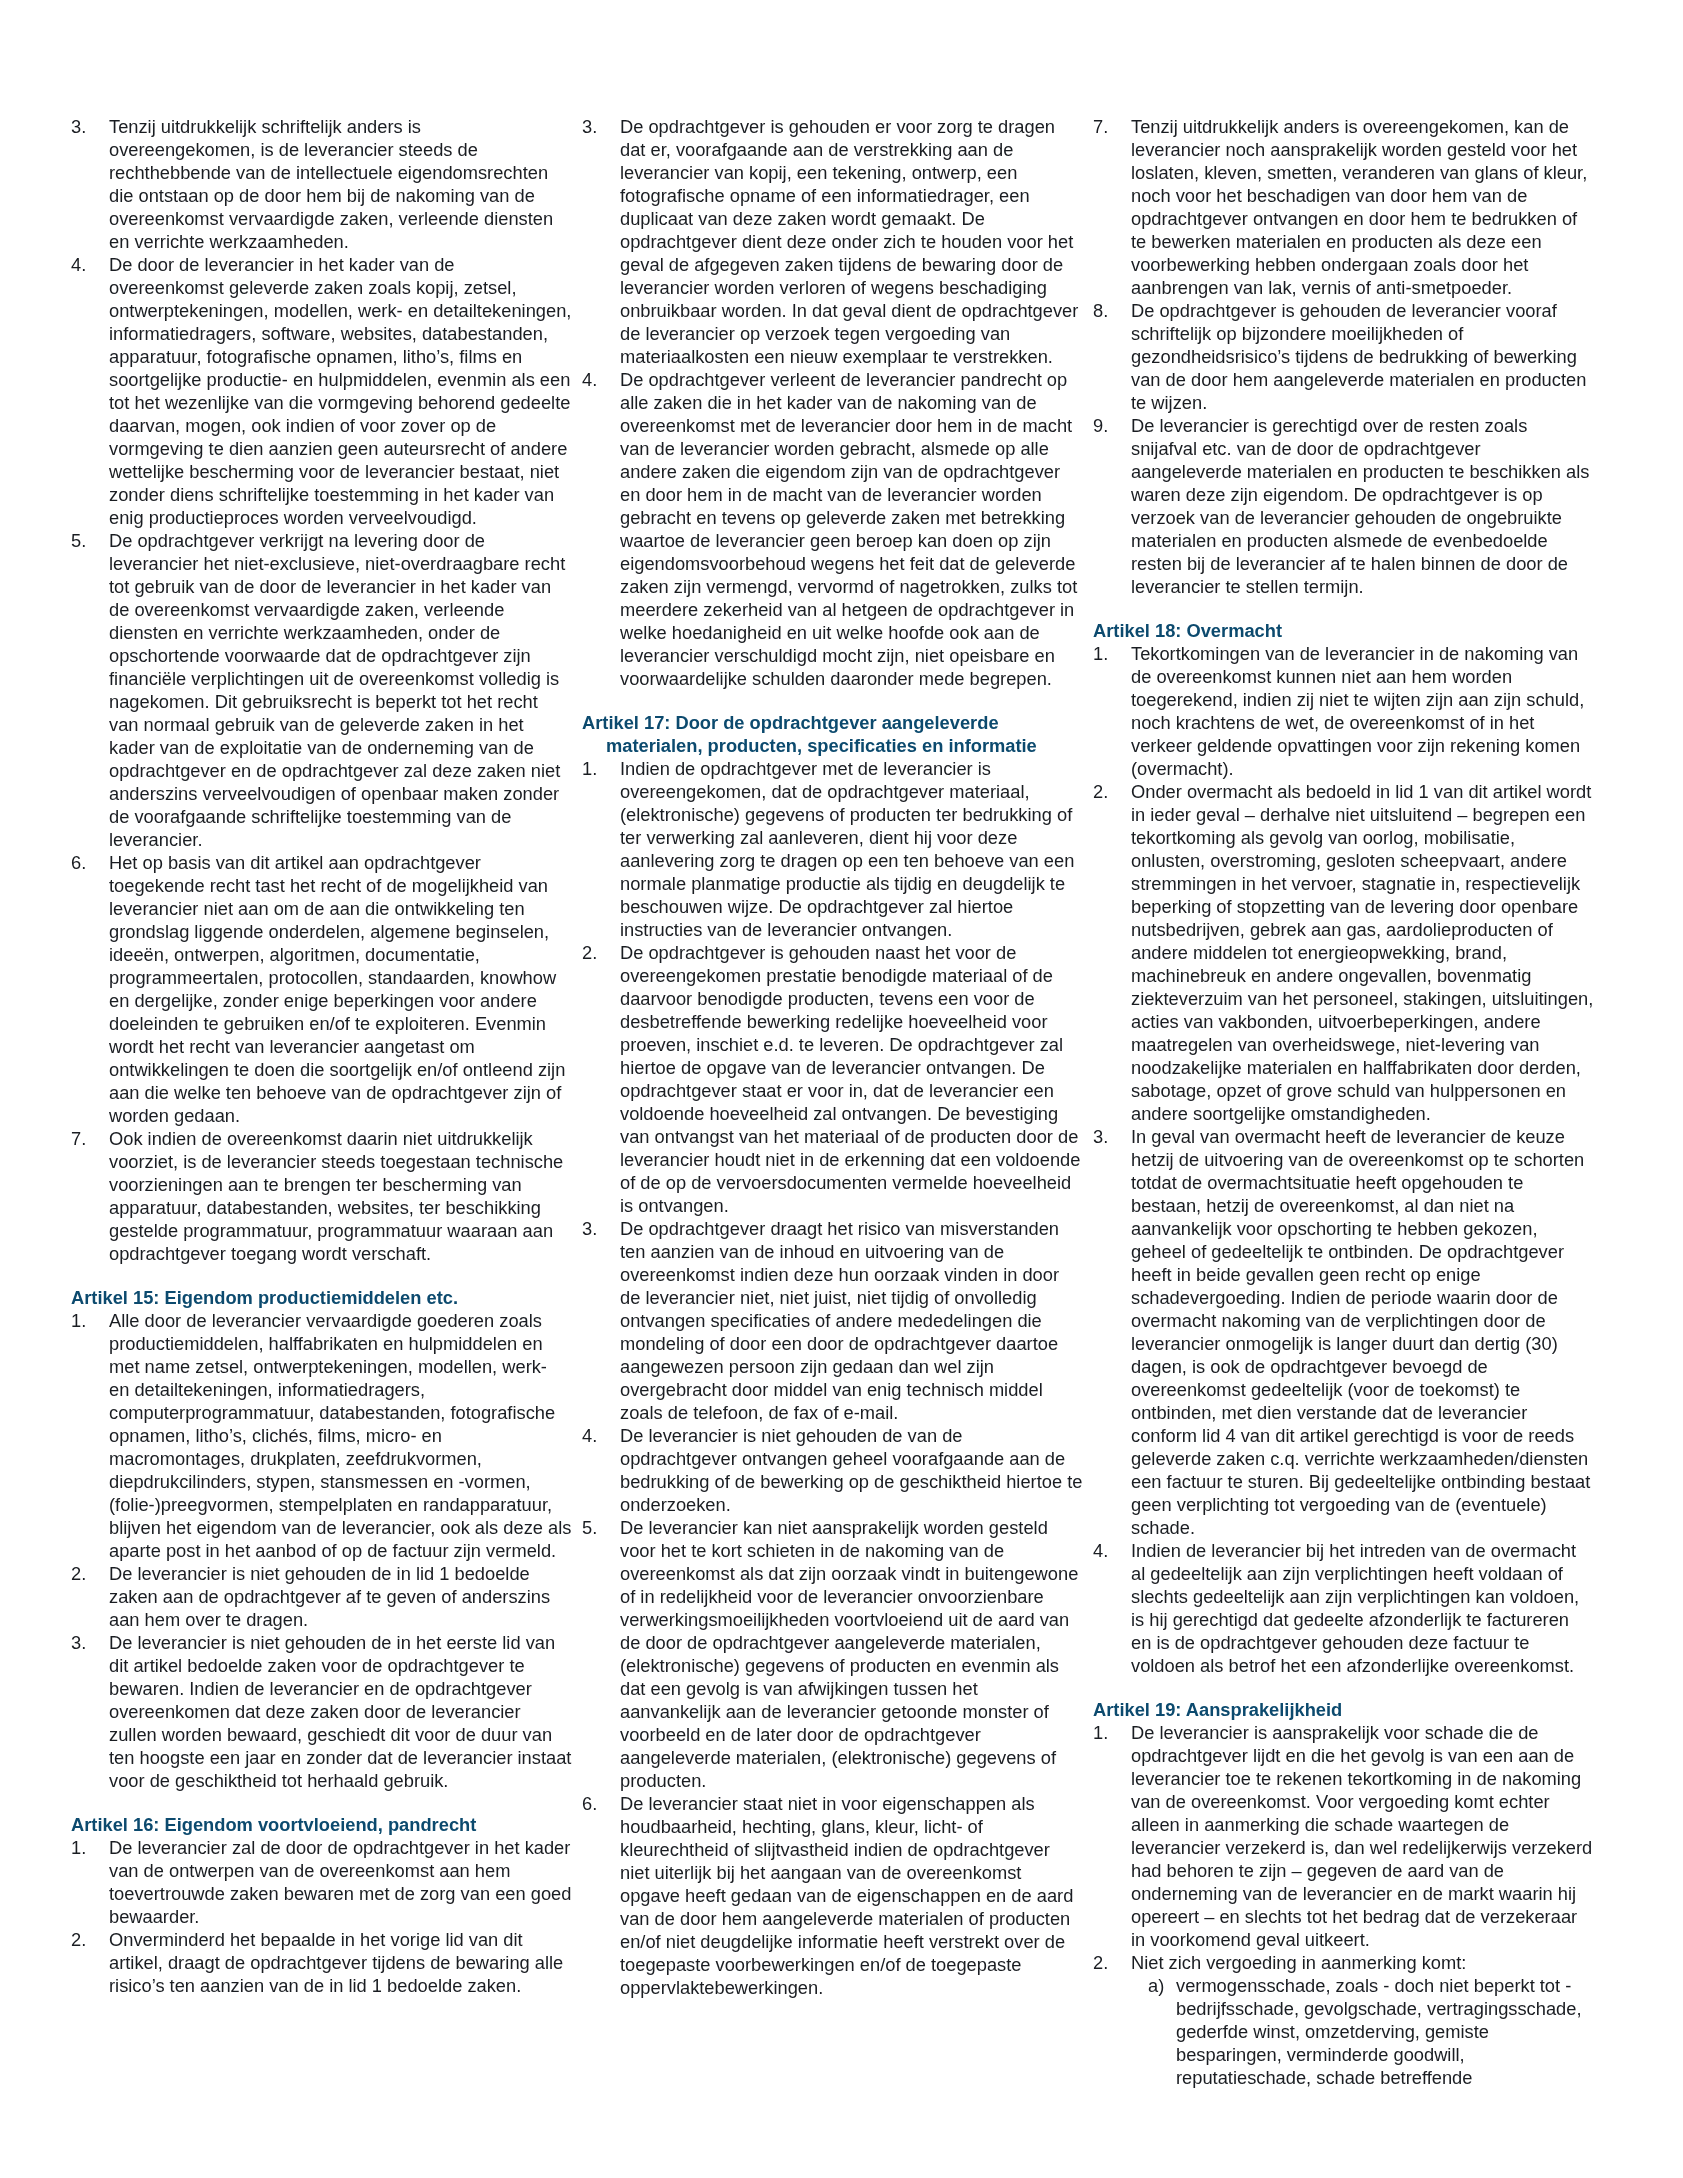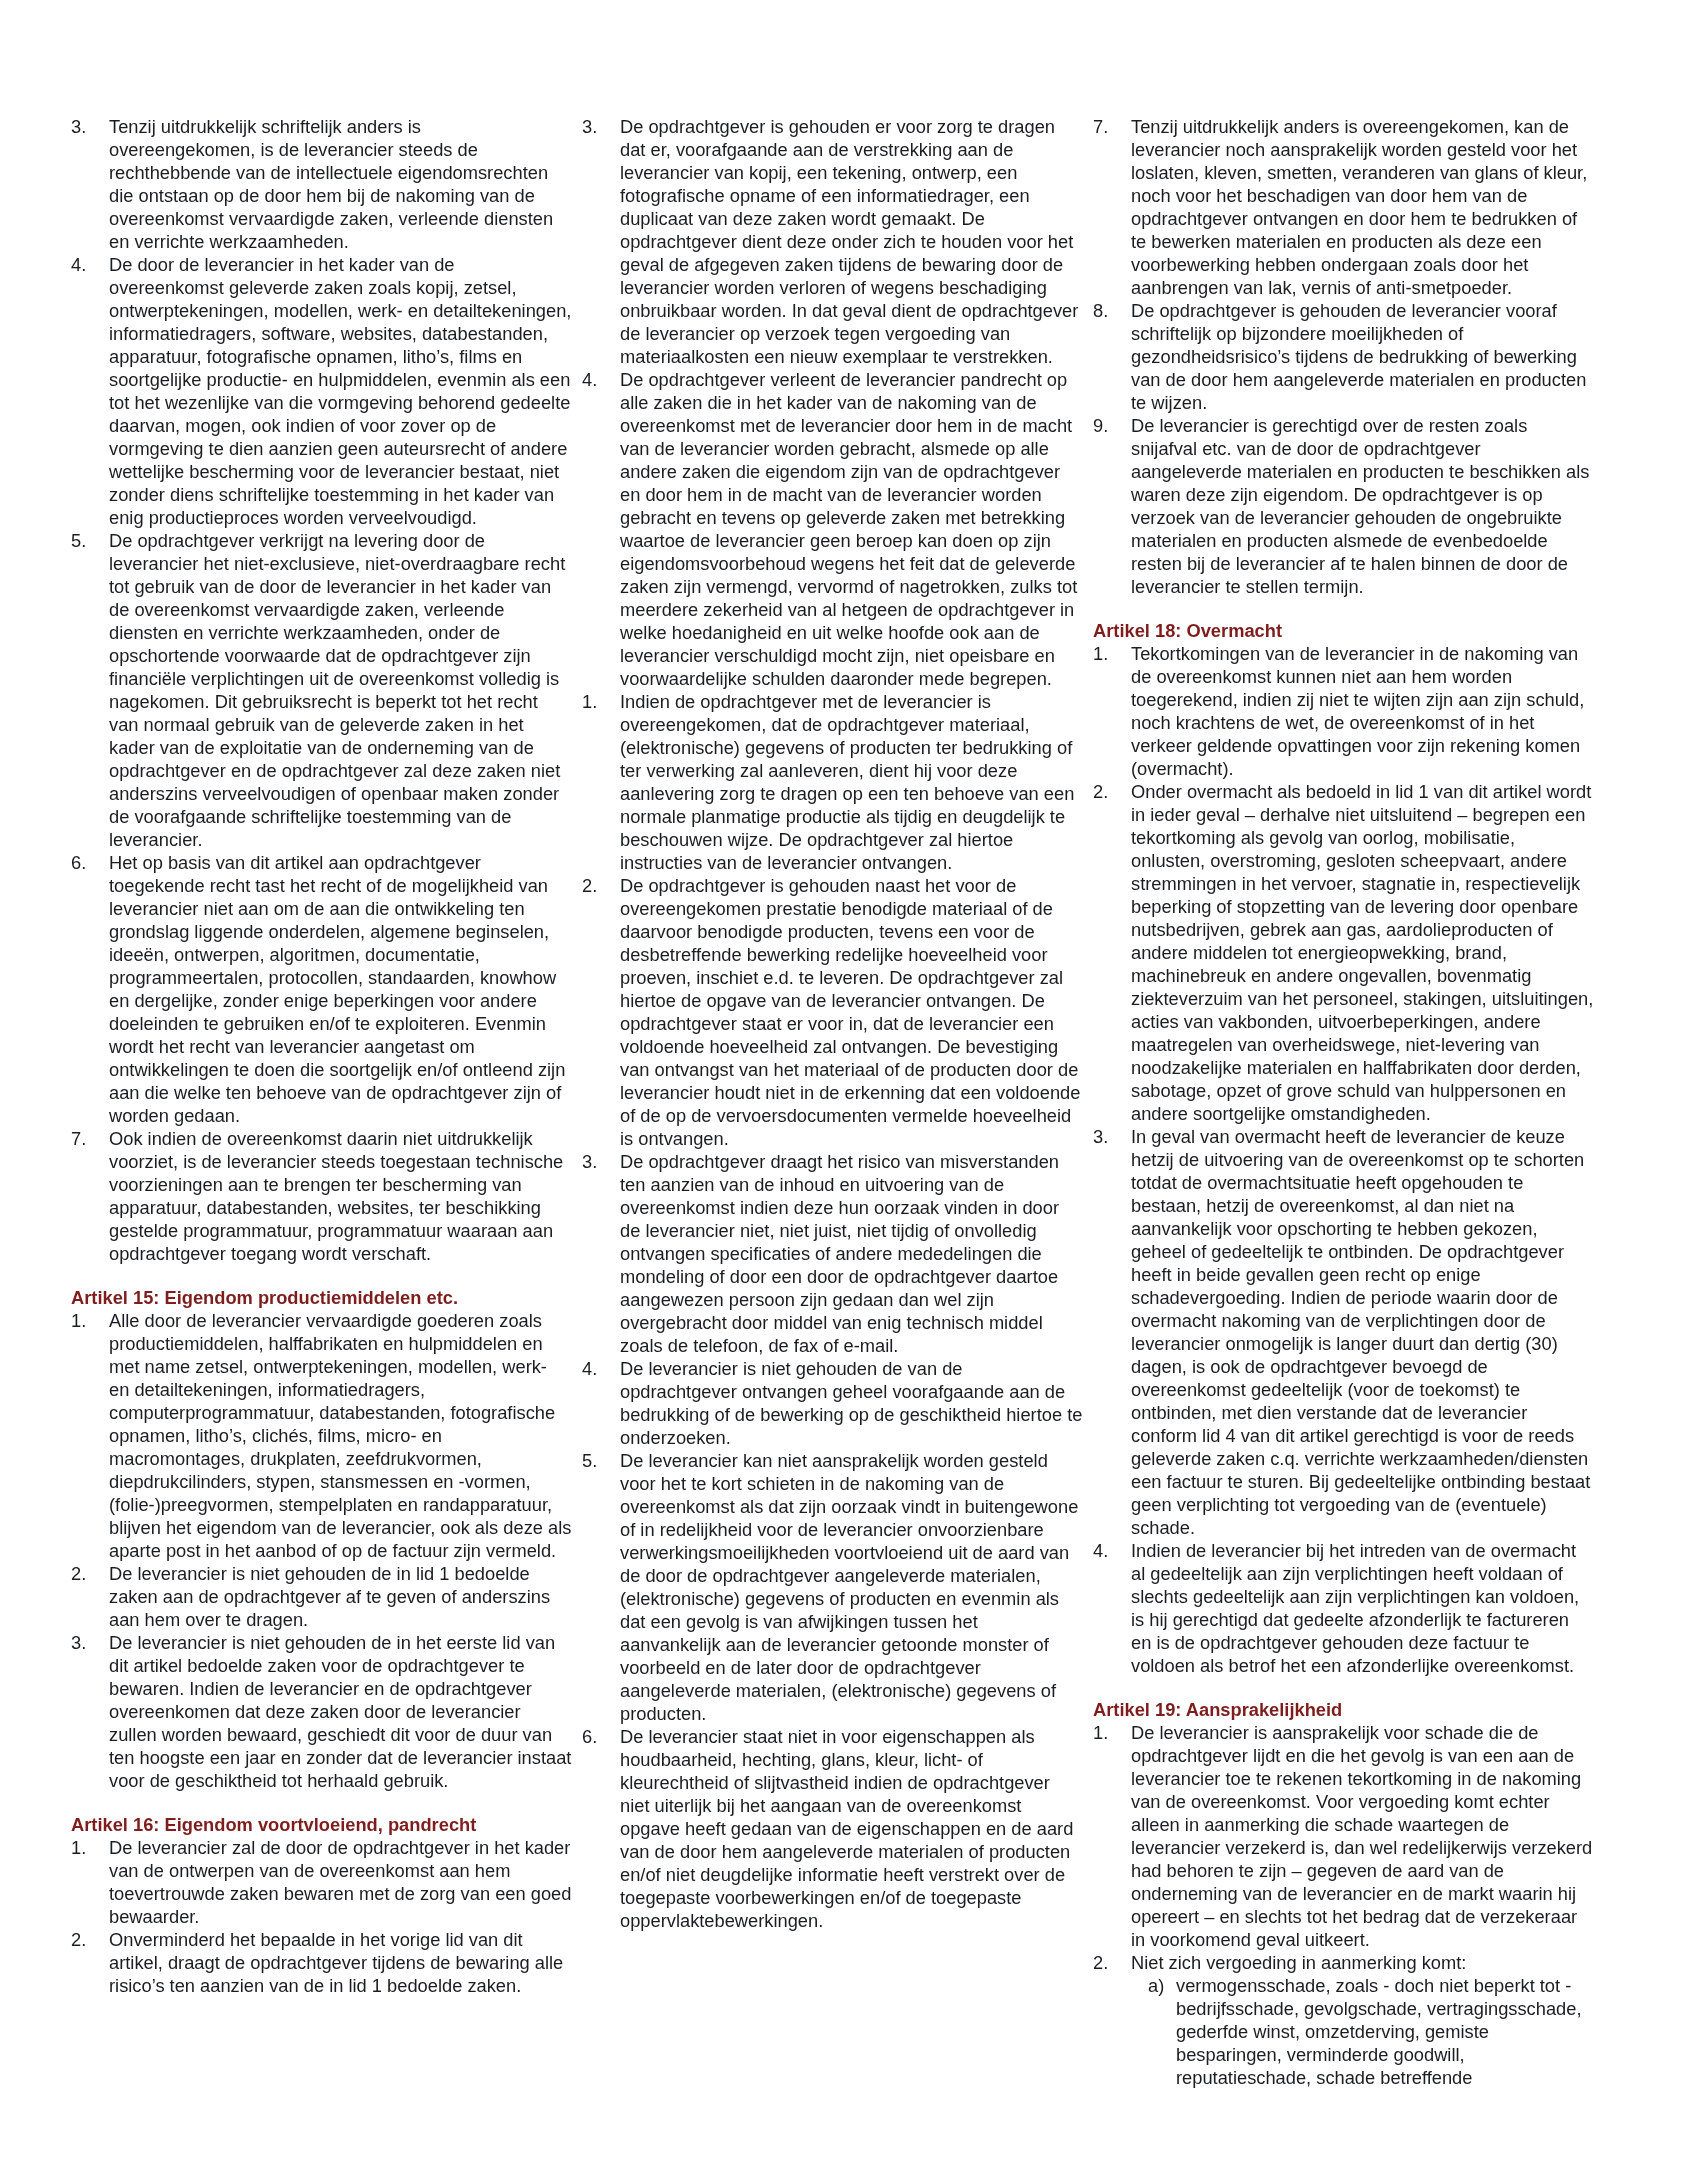--- a/index.html
+++ b/index.html
@@ -25,21 +25,21 @@
     flex: 0 0 501px;
     width: 501px;
     overflow: hidden;
   }
   .item {
     display: grid;
     grid-template-columns: 38px 1fr;
   }
   .num { white-space: nowrap; }
   .heading {
-    color: #7f1d1d;
+    color: #0c4a6e;
     font-weight: bold;
     margin-top: 21px;
     padding-left: 24px;
     text-indent: -24px;
   }
   .subitem {
     display: grid;
     grid-template-columns: 28px 1fr;
     margin-left: 17px;
   }
@@ -118,20 +118,21 @@
         <div>
           <div>De opdrachtgever is gehouden er voor zorg te dragen dat er, voorafgaande aan de verstrekking aan de leverancier van kopij, een tekening, ontwerp, een fotografische opname of een informatiedrager, een duplicaat van deze zaken wordt gemaakt. De opdrachtgever dient deze onder zich te houden voor het geval de afgegeven zaken tijdens de bewaring door de leverancier worden verloren of wegens beschadiging onbruikbaar worden. In dat geval dient de opdrachtgever de leverancier op verzoek tegen vergoeding van materiaalkosten een nieuw exemplaar te verstrekken.</div>
         </div>
       </div>
       <div class="item">
         <span class="num">4.</span>
         <div>
           <div>De opdrachtgever verleent de leverancier pandrecht op alle zaken die in het kader van de nakoming van de overeenkomst met de leverancier door hem in de macht van de leverancier worden gebracht, alsmede op alle andere zaken die eigendom zijn van de opdrachtgever en door hem in de macht van de leverancier worden gebracht en tevens op geleverde zaken met betrekking waartoe de leverancier geen beroep kan doen op zijn eigendomsvoorbehoud wegens het feit dat de geleverde zaken zijn vermengd, vervormd of nagetrokken, zulks tot meerdere zekerheid van al hetgeen de opdrachtgever in welke hoedanigheid en uit welke hoofde ook aan de leverancier verschuldigd mocht zijn, niet opeisbare en voorwaardelijke schulden daaronder mede begrepen.</div>
         </div>
       </div>
+      <div class="heading">Artikel 17: Door de opdrachtgever aangeleverde materialen, producten, specificaties en informatie</div>
       <div class="item">
         <span class="num">1.</span>
         <div>
           <div>Indien de opdrachtgever met de leverancier is overeengekomen, dat de opdrachtgever materiaal, (elektronische) gegevens of producten ter bedrukking of ter verwerking zal aanleveren, dient hij voor deze aanlevering zorg te dragen op een ten behoeve van een normale planmatige productie als tijdig en deugdelijk te beschouwen wijze. De opdrachtgever zal hiertoe instructies van de leverancier ontvangen.</div>
         </div>
       </div>
       <div class="item">
         <span class="num">2.</span>
         <div>
           <div>De opdrachtgever is gehouden naast het voor de overeengekomen prestatie benodigde materiaal of de daarvoor benodigde producten, tevens een voor de desbetreffende bewerking redelijke hoeveelheid voor proeven, inschiet e.d. te leveren. De opdrachtgever zal hiertoe de opgave van de leverancier ontvangen. De opdrachtgever staat er voor in, dat de leverancier een voldoende hoeveelheid zal ontvangen. De bevestiging van ontvangst van het materiaal of de producten door de leverancier houdt niet in de erkenning dat een voldoende of de op de vervoersdocumenten vermelde hoeveelheid is ontvangen.</div>

